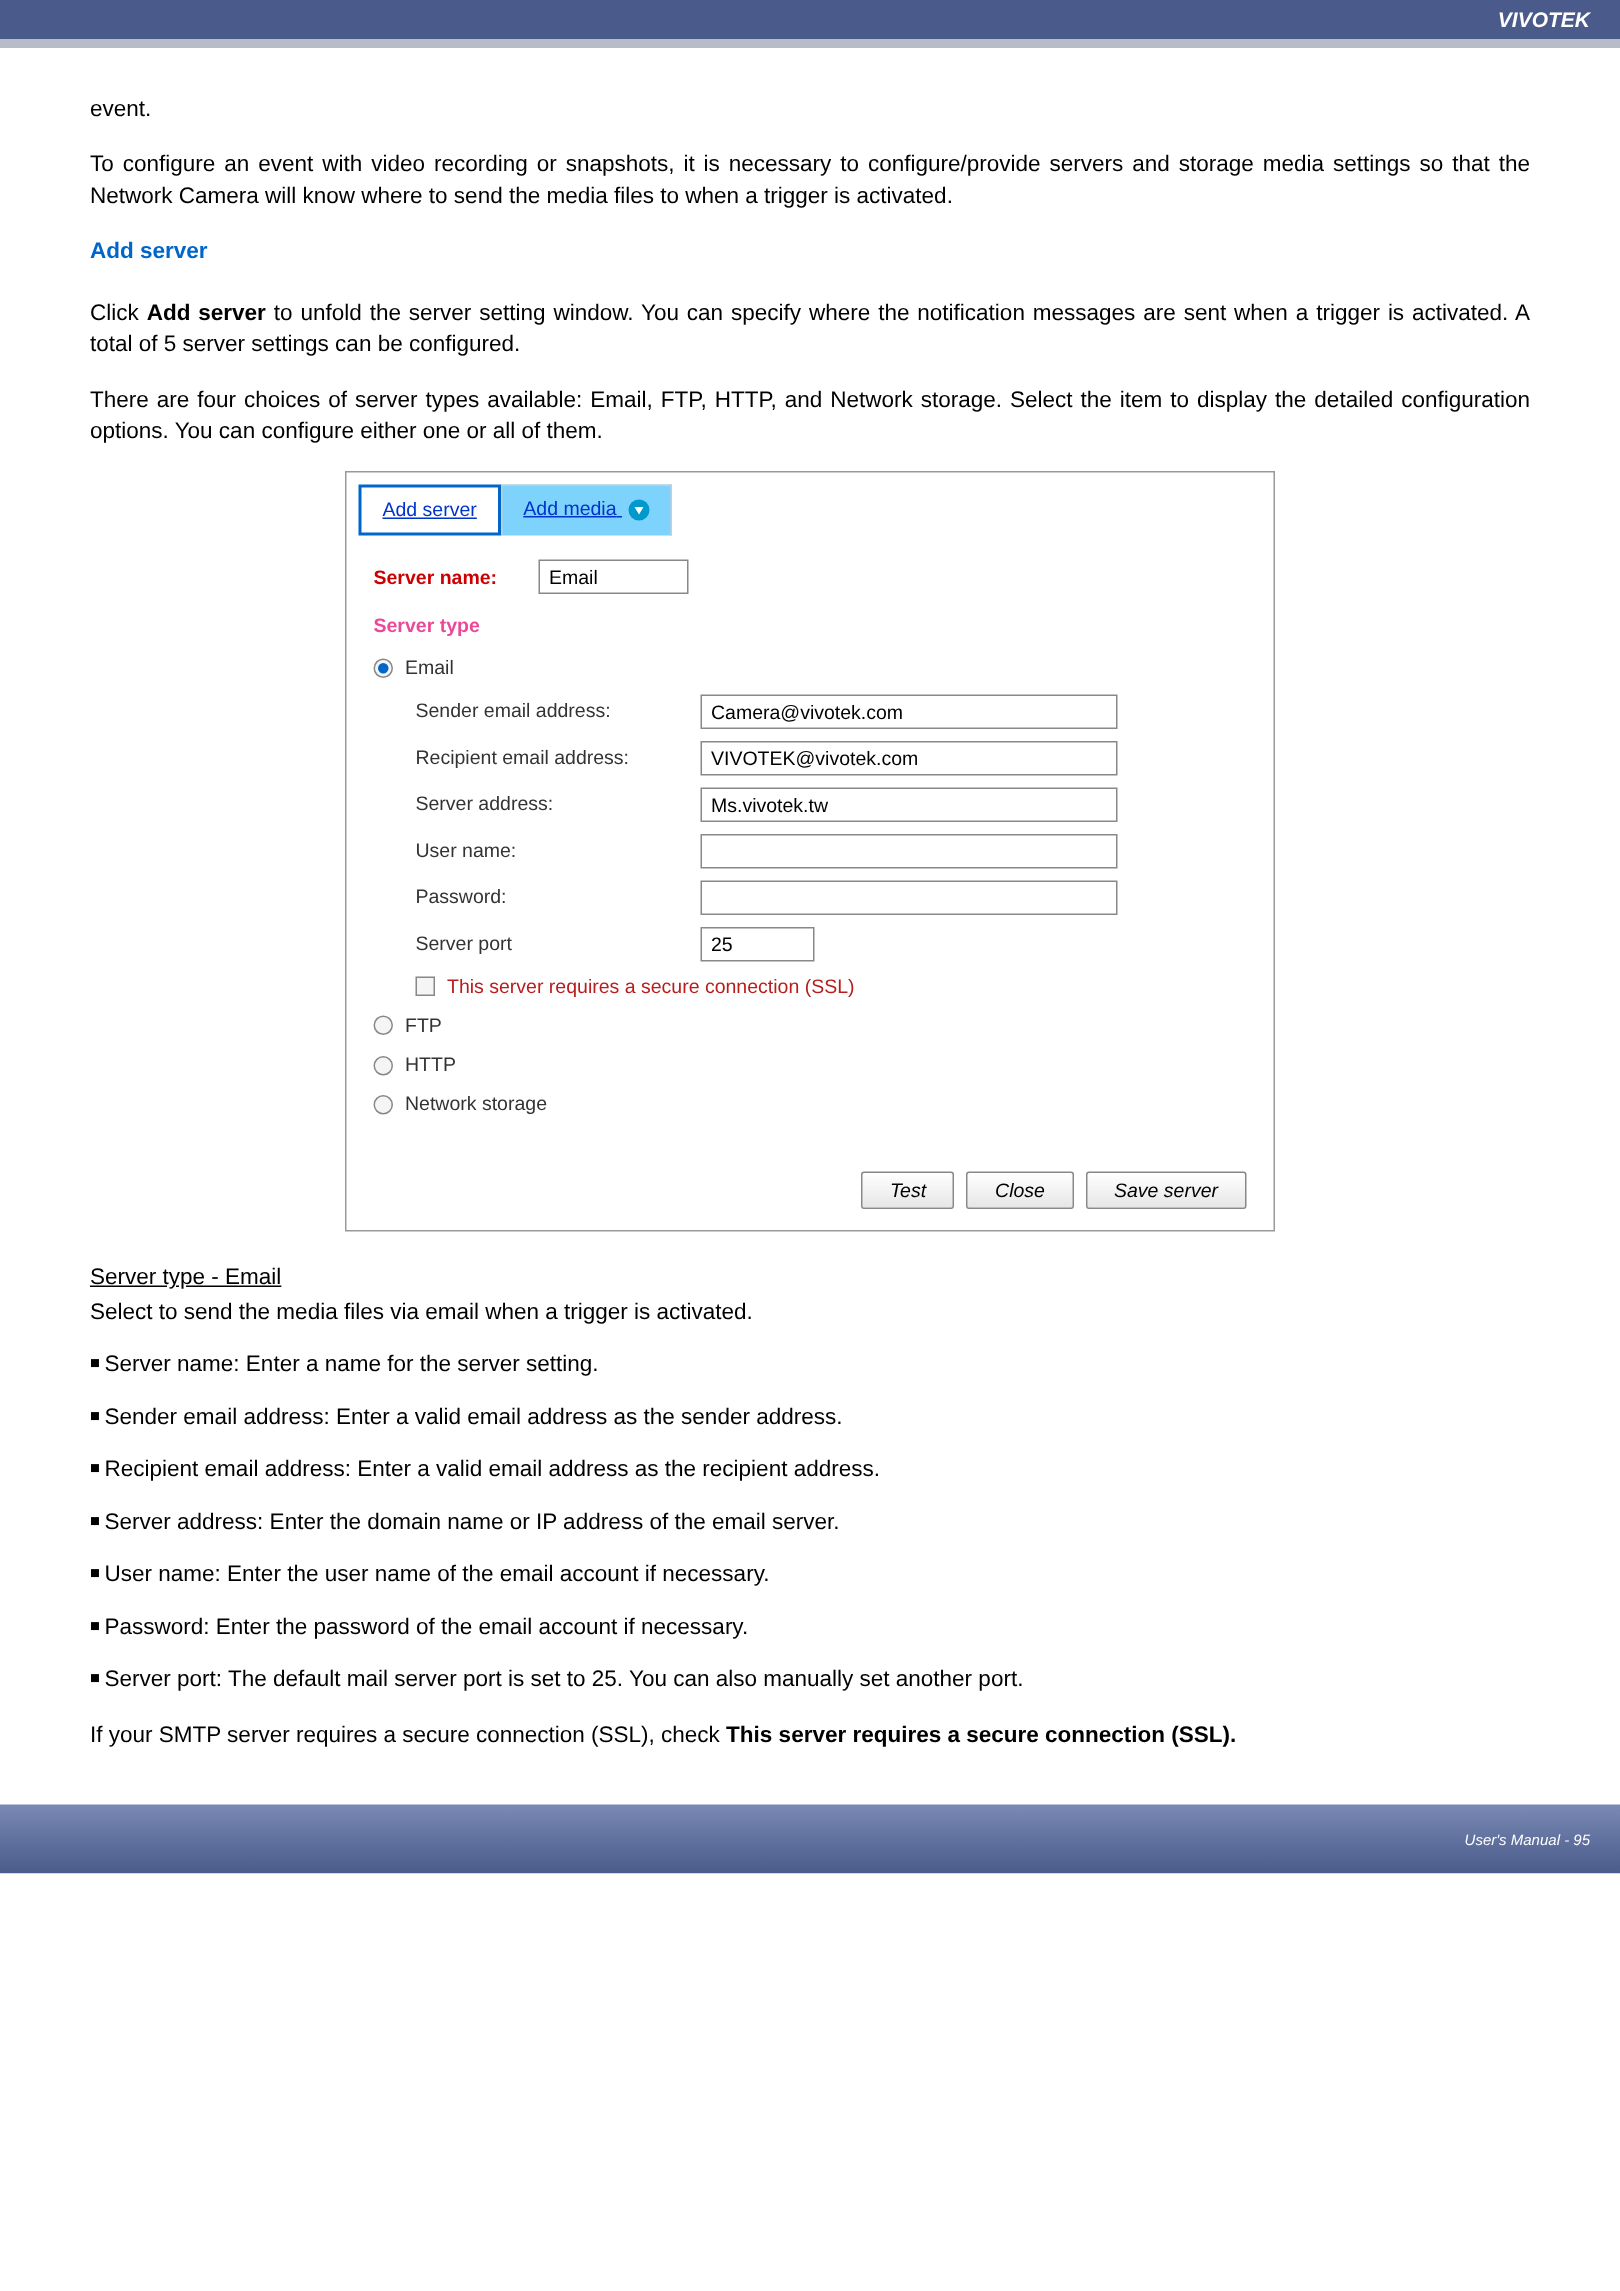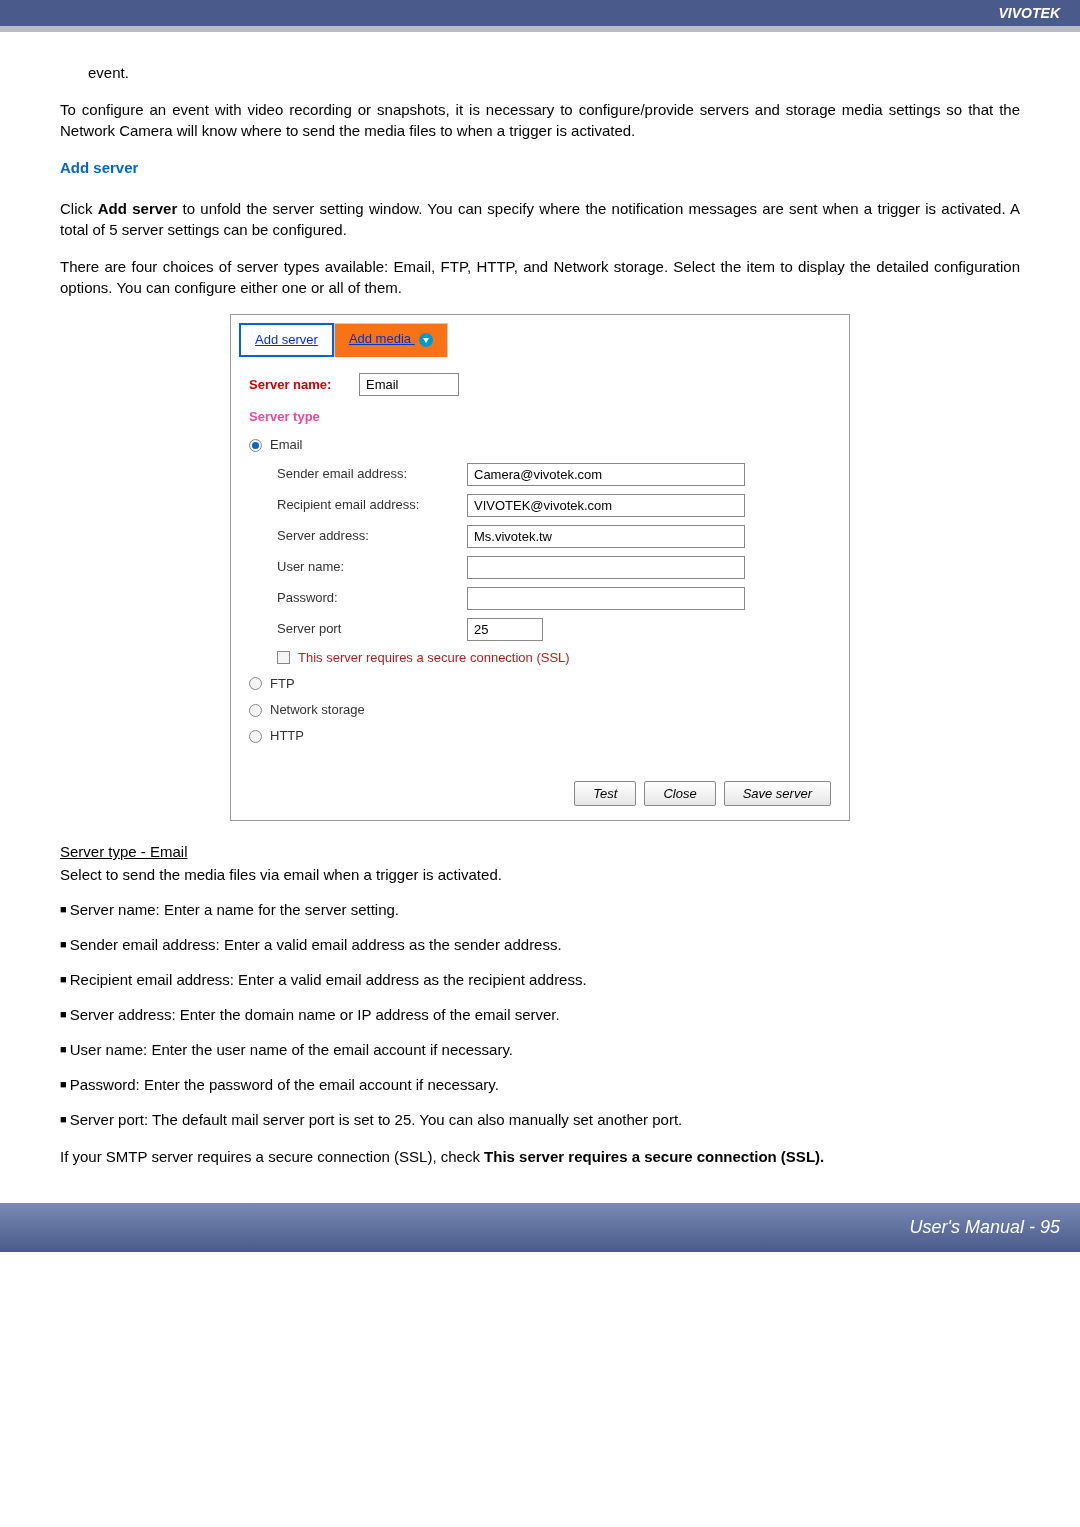--- a/index.html
+++ b/index.html
@@ -6,21 +6,21 @@
 body { font-family: Arial, Helvetica, sans-serif; background: #fff; width: 1080px; }
 .header-bar { background: #4a5a8a; height: 26px; width: 100%; display: flex; justify-content: flex-end; align-items: center; padding-right: 20px; }
 .header-brand { color: #fff; font-style: italic; font-weight: bold; font-size: 14px; }
 .sub-bar { background: #b8bcc8; height: 6px; width: 100%; }
 .content { padding: 30px 60px 20px 60px; font-size: 15px; color: #000; line-height: 1.4; }
 .content p { margin-bottom: 16px; text-align: justify; }
 .section-title { color: #0066cc; font-weight: bold; margin: 16px 0 20px 0; font-size: 15px; }
 .panel-wrap { display: flex; justify-content: center; margin: 12px 0 20px 0; }
 .panel { border: 1px solid #999; width: 620px; background: #fff; font-size: 13px; }
 .tabs { display: flex; padding: 8px 8px 0 8px; gap: 0; }
-.tab { padding: 6px 14px; border: 1px solid #ccc; border-bottom: none; background: #f97316; color: #0033cc; text-decoration: underline; font-size: 13px; cursor: pointer; }
+.tab { padding: 6px 14px; border: 1px solid #ccc; border-bottom: none; background: #7dd3fc; color: #0033cc; text-decoration: underline; font-size: 13px; cursor: pointer; }
 .tab.active { border: 2px solid #0066cc; background: #fff; }
 .tab-icon { display: inline-block; width: 14px; height: 14px; background: #0099cc; border-radius: 50%; vertical-align: middle; margin-left: 4px; position: relative; }
 .tab-icon::after { content: ""; position: absolute; left: 4px; top: 5px; border-left: 3px solid transparent; border-right: 3px solid transparent; border-top: 5px solid #fff; }
 .panel-body { padding: 16px 18px; }
 .row { display: flex; align-items: center; margin-bottom: 0; }
 .label-red { color: #cc0000; font-weight: bold; width: 110px; }
 .input-short { border: 1px solid #888; padding: 3px 6px; font-size: 13px; width: 100px; }
 .input-mid { border: 1px solid #888; padding: 3px 6px; font-size: 13px; width: 278px; }
 .input-tiny { border: 1px solid #888; padding: 3px 6px; font-size: 13px; width: 76px; }
 .server-type-title { color: #ec4899; font-weight: bold; margin: 12px 0 10px 0; }
@@ -31,33 +31,33 @@
 .field-label { width: 190px; }
 .checkbox-row { display: flex; align-items: center; margin: 8px 0 8px 28px; font-size: 13px; color: #b91c1c; }
 .checkbox-box { width: 13px; height: 13px; border: 1px solid #888; margin-right: 8px; background: #f5f5f5; }
 .button-row { display: flex; justify-content: flex-end; gap: 8px; padding: 12px 18px 14px 18px; }
 .btn { border: 1px solid #888; background: linear-gradient(#fff, #e6e6e6); padding: 4px 18px; font-size: 13px; cursor: pointer; border-radius: 2px; font-style: italic; }
 .underline-heading { text-decoration: underline; margin-bottom: 2px; font-size: 15px; }
 .bullet-list { margin: 10px 0 16px 0; }
 .bullet-item { margin-bottom: 14px; font-size: 15px; }
 .bullet-item::before { content: "■ "; font-size: 11px; position: relative; top: -2px; }
 .footer { background: linear-gradient(#7a8ab5, #4a5a8a); padding: 14px 20px 14px 0; text-align: right; }
-.footer-text { color: #fff; font-style: italic; font-size: 18px; }
+.footer-text { color: #fff; font-style: italic; font-size: 10px; }
 </style>
 </head>
 <body>
 
 <div class="header-bar">
   <span class="header-brand">VIVOTEK</span>
 </div>
 <div class="sub-bar"></div>
 
 <div class="content">
 
-  <p style="margin-left:28px;">event.</p>
+  <p style="">event.</p>
 
   <p>To configure an event with video recording or snapshots, it is necessary to configure/provide servers and storage media settings so that the Network Camera will know where to send the media files to when a trigger is activated.</p>
 
   <div class="section-title">Add server</div>
 
   <p>Click <b>Add server</b> to unfold the server setting window. You can specify where the notification messages are sent when a trigger is activated. A total of 5 server settings can be configured.</p>
 
   <p>There are four choices of server types available: Email, FTP, HTTP, and Network storage. Select the item to display the detailed configuration options. You can configure either one or all of them.</p>
 
   <div class="panel-wrap">
@@ -109,25 +109,25 @@
           <span class="checkbox-box"></span>
           <span>This server requires a secure connection (SSL)</span>
         </div>
 
         <div class="radio-row">
           <span class="radio-dot"></span>
           <span>FTP</span>
         </div>
         <div class="radio-row">
           <span class="radio-dot"></span>
-          <span>Network storage</span>
+          <span>HTTP</span>
         </div>
         <div class="radio-row">
           <span class="radio-dot"></span>
-          <span>HTTP</span>
+          <span>Network storage</span>
         </div>
       </div>
       <div class="button-row">
         <button class="btn">Test</button>
         <button class="btn">Close</button>
         <button class="btn">Save server</button>
       </div>
     </div>
   </div>
 

